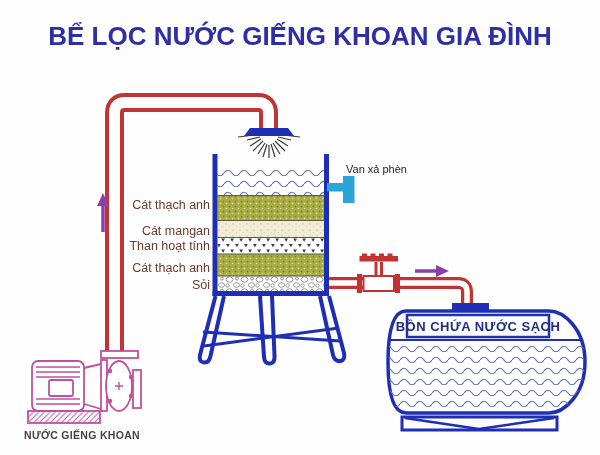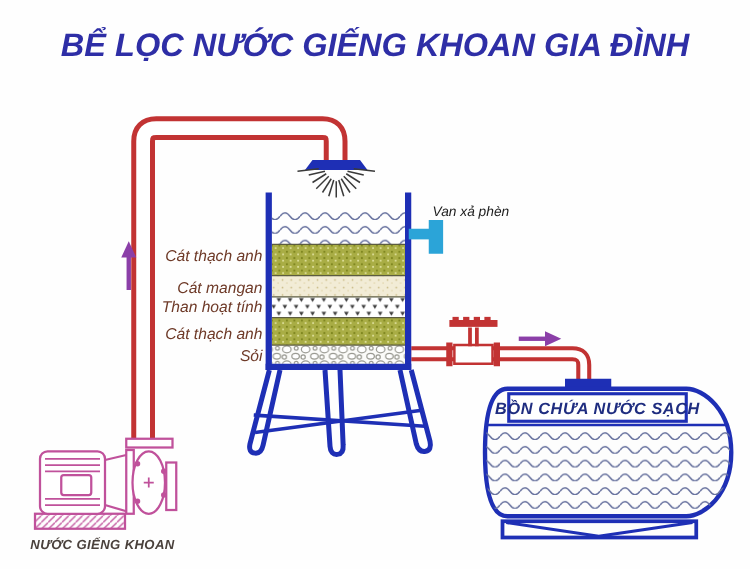--- a/index.html
+++ b/index.html
@@ -1,17 +1,17 @@
 <!DOCTYPE html>
 <html><head>
 <meta charset="utf-8">
 <style>
   html,body{margin:0;padding:0;background:#ffffff;}
   .stage{position:relative;width:600px;height:455px;background:#fefefe;overflow:hidden;
-         font-family:"Liberation Sans",sans-serif;font-style:italic;}
+         font-family:"Liberation Sans",sans-serif;}
   svg{display:block;}
   text{font-family:"Liberation Sans",sans-serif;}
   .title-t{font-size:26px;font-weight:bold;fill:#2e2ea6;}
   .layer-t{font-size:12.5px;fill:#6e3a28;}
   .van-t{font-size:11px;fill:#1c1c1c;}
   .bon-t{font-size:13px;font-weight:bold;fill:#1f2d80;letter-spacing:.5px;}
   .pump-t{font-size:10.5px;font-weight:bold;fill:#4a413c;letter-spacing:.3px;}
 </style>
 </head>
 <body>

